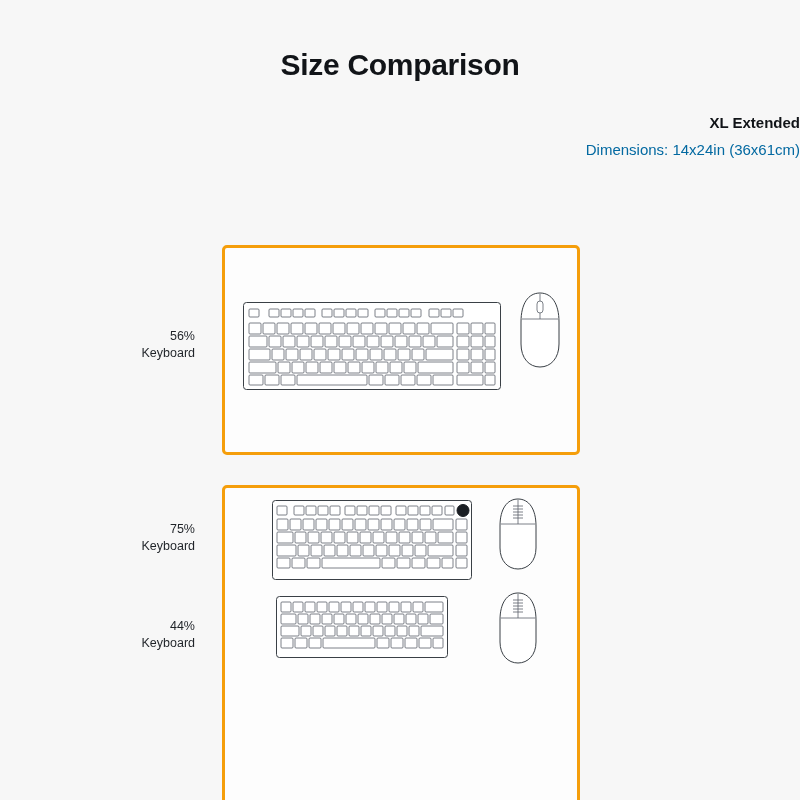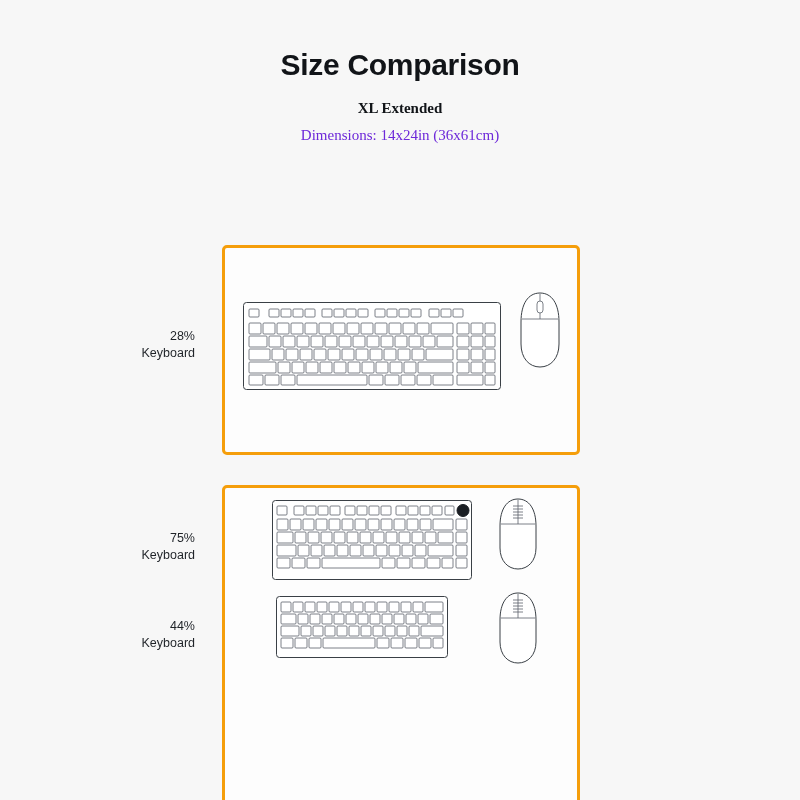--- a/index.html
+++ b/index.html
@@ -23,34 +23,33 @@
   .title {
     text-align: center;
     font-size: 30px;
     font-weight: 700;
     letter-spacing: -0.3px;
     color: #111418;
     margin: 0;
     padding-top: 48px;
   }
   .spec-block {
-    text-align: center;
-    margin-top: 18px;
-    font-family: Liberation Serif, serif;
+    text-align: right;
+    margin-top: 32px;
   }
   .spec-name {
     font-size: 15px;
     font-weight: 700;
     color: #111418;
     margin-bottom: 10px;
   }
   .spec-line {
     font-size: 15px;
     font-weight: 400;
-    color: #6d28d9;
+    color: #0369a1;
     margin-bottom: 7px;
   }
 
   
   .diagram {
     position: absolute;
     left: 0;
     top: 210px;
     width: 800px;
   }
@@ -78,21 +77,21 @@
     text-align: right;
     width: 120px;
     font-size: 12.5px;
     line-height: 17px;
     color: #1f2328;
   }
   .row-label .pct {
     display: block;
   }
   .label-100 { left: 75px; top: 118px; }
-  .label-75  { left: 75px; top: 320px; }
+  .label-75  { left: 75px; top: 311px; }
   .label-65  { left: 75px; top: 408px; }
 
   
   .device {
     position: absolute;
   }
   .kb-100 { left: 243px; top: 92px; }
   .ms-100 { left: 518px; top: 82px; }
   .kb-75  { left: 272px; top: 290px; }
   .ms-75  { left: 497px; top: 288px; }
@@ -131,21 +130,21 @@
   <div class="spec-block">
     <div class="spec-name">XL Extended</div>
     <div class="spec-line">Dimensions: 14x24in (36x61cm)</div>
   </div>
 
   <div class="diagram">
 
     <div class="mat mat-primary"></div>
 
     <div class="row-label label-100">
-      <span class="pct">28%</span>
+      <span class="pct">56%</span>
       <span class="pct">Keyboard</span>
     </div>
 
     <div class="device kb-100">
       <svg width="258" height="88" viewBox="0 0 258 88">
         <rect class="stroke" x="0.5" y="0.5" width="257" height="87" rx="3"></rect>
 
         <g>
           <rect class="key" x="6" y="7" width="10" height="8" rx="1"></rect>
           <rect class="key" x="26" y="7" width="10" height="8" rx="1"></rect>

